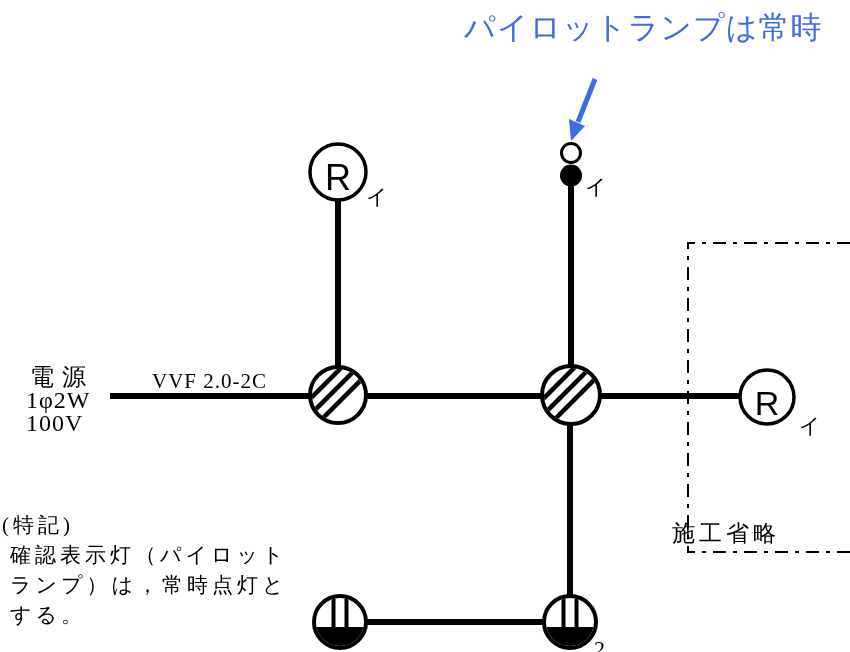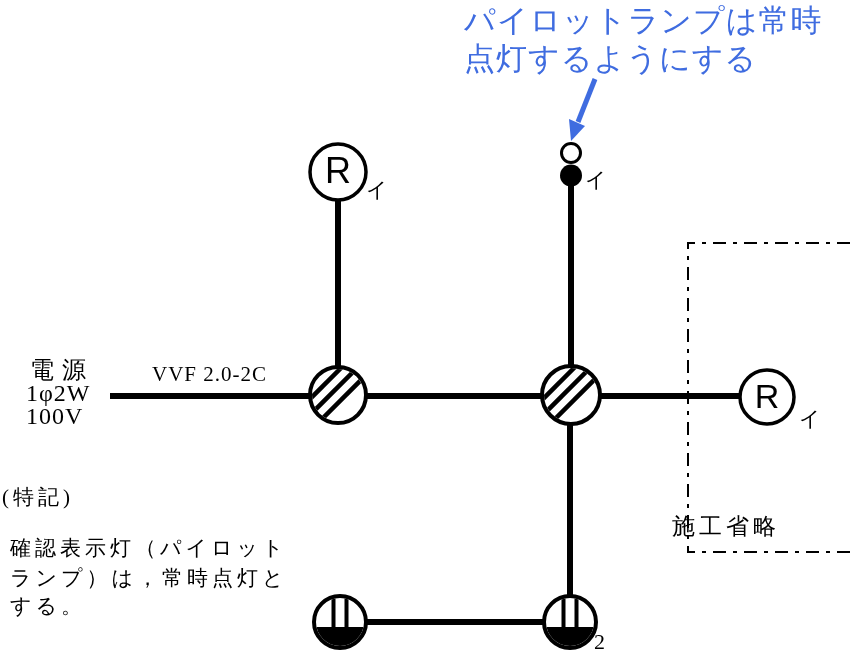--- a/index.html
+++ b/index.html
@@ -2,21 +2,21 @@
 <html><head>
 <meta charset="utf-8">
 <style>
   html,body{margin:0;padding:0;background:#ffffff;}
   .stage{
     position:relative;width:850px;height:652px;background:#ffffff;
     font-family:"Liberation Serif","DejaVu Serif",serif;color:#000;
     overflow:hidden;
   }
   .stage svg{position:absolute;left:0;top:0;}
-  .txt{position:absolute;line-height:1.05;white-space:pre;}
+  .txt{position:absolute;line-height:1.05;white-space:pre;margin-top:7px;}
   .serif{font-family:"Liberation Serif","DejaVu Serif",serif;}
   .blue{
     font-family:"Liberation Sans","DejaVu Sans",sans-serif;
     color:#3f6ce0;font-size:31px;letter-spacing:1px;
   }
   .src{font-size:24px;letter-spacing:1px;}
   .cable{font-size:21px;letter-spacing:1px;}
   .rletter{
     font-family:"Liberation Sans","DejaVu Sans",sans-serif;
     text-align:center;width:44px;
@@ -99,38 +99,37 @@
       </g>
     </g>
 
     <g>
       <line x1="595" y1="79" x2="578" y2="122" stroke="#3f6ce0" stroke-width="5"></line>
       <polygon points="571,141 585,126 569,119" fill="#3f6ce0"></polygon>
     </g>
   </svg>
 
   <div class="txt blue" style="left:464px;top:5px;">パイロットランプは常時</div>
-  <div class="txt blue" style="left:464px;top:43px;">点灯するようにする</div>
 
   <div class="txt serif src" style="left:30px;top:358px;">電 源</div>
   <div class="txt serif src" style="left:26px;top:381px;">1φ2W</div>
   <div class="txt serif src" style="left:26px;top:404px;text-align:right;">100V</div>
 
   <div class="txt serif cable" style="left:152px;top:363px;">VVF 2.0-2C</div>
 
   <div class="txt rletter" style="left:316px;top:152px;font-size:36px;">R</div>
   <div class="txt serif sub" style="left:366px;top:179px;">イ</div>
 
   <div class="txt serif sub" style="left:585px;top:169px;">イ</div>
 
   <div class="txt rletter" style="left:745px;top:379px;font-size:34px;">R</div>
   <div class="txt serif sub" style="left:799px;top:408px;">イ</div>
 
   <div class="txt serif" style="left:594px;top:630px;font-size:22px;">2</div>
 
   <div class="txt serif omit" style="left:672px;top:515px;">施工省略</div>
 
-  <div class="txt serif note" style="left:2px;top:486px;">(特記)</div>
+  <div class="txt serif note" style="left:2px;top:507px;">(特記)</div>
   <div class="txt serif note" style="left:10px;top:537px;">確認表示灯（パイロット</div>
   <div class="txt serif note" style="left:10px;top:567px;">ランプ）は，常時点灯と</div>
-  <div class="txt serif note" style="left:10px;top:597px;font-family:Liberation Mono, monospace;">する。</div>
+  <div class="txt serif note" style="left:10px;top:597px;">する。</div>
 
 </div>
 
 </body></html>

